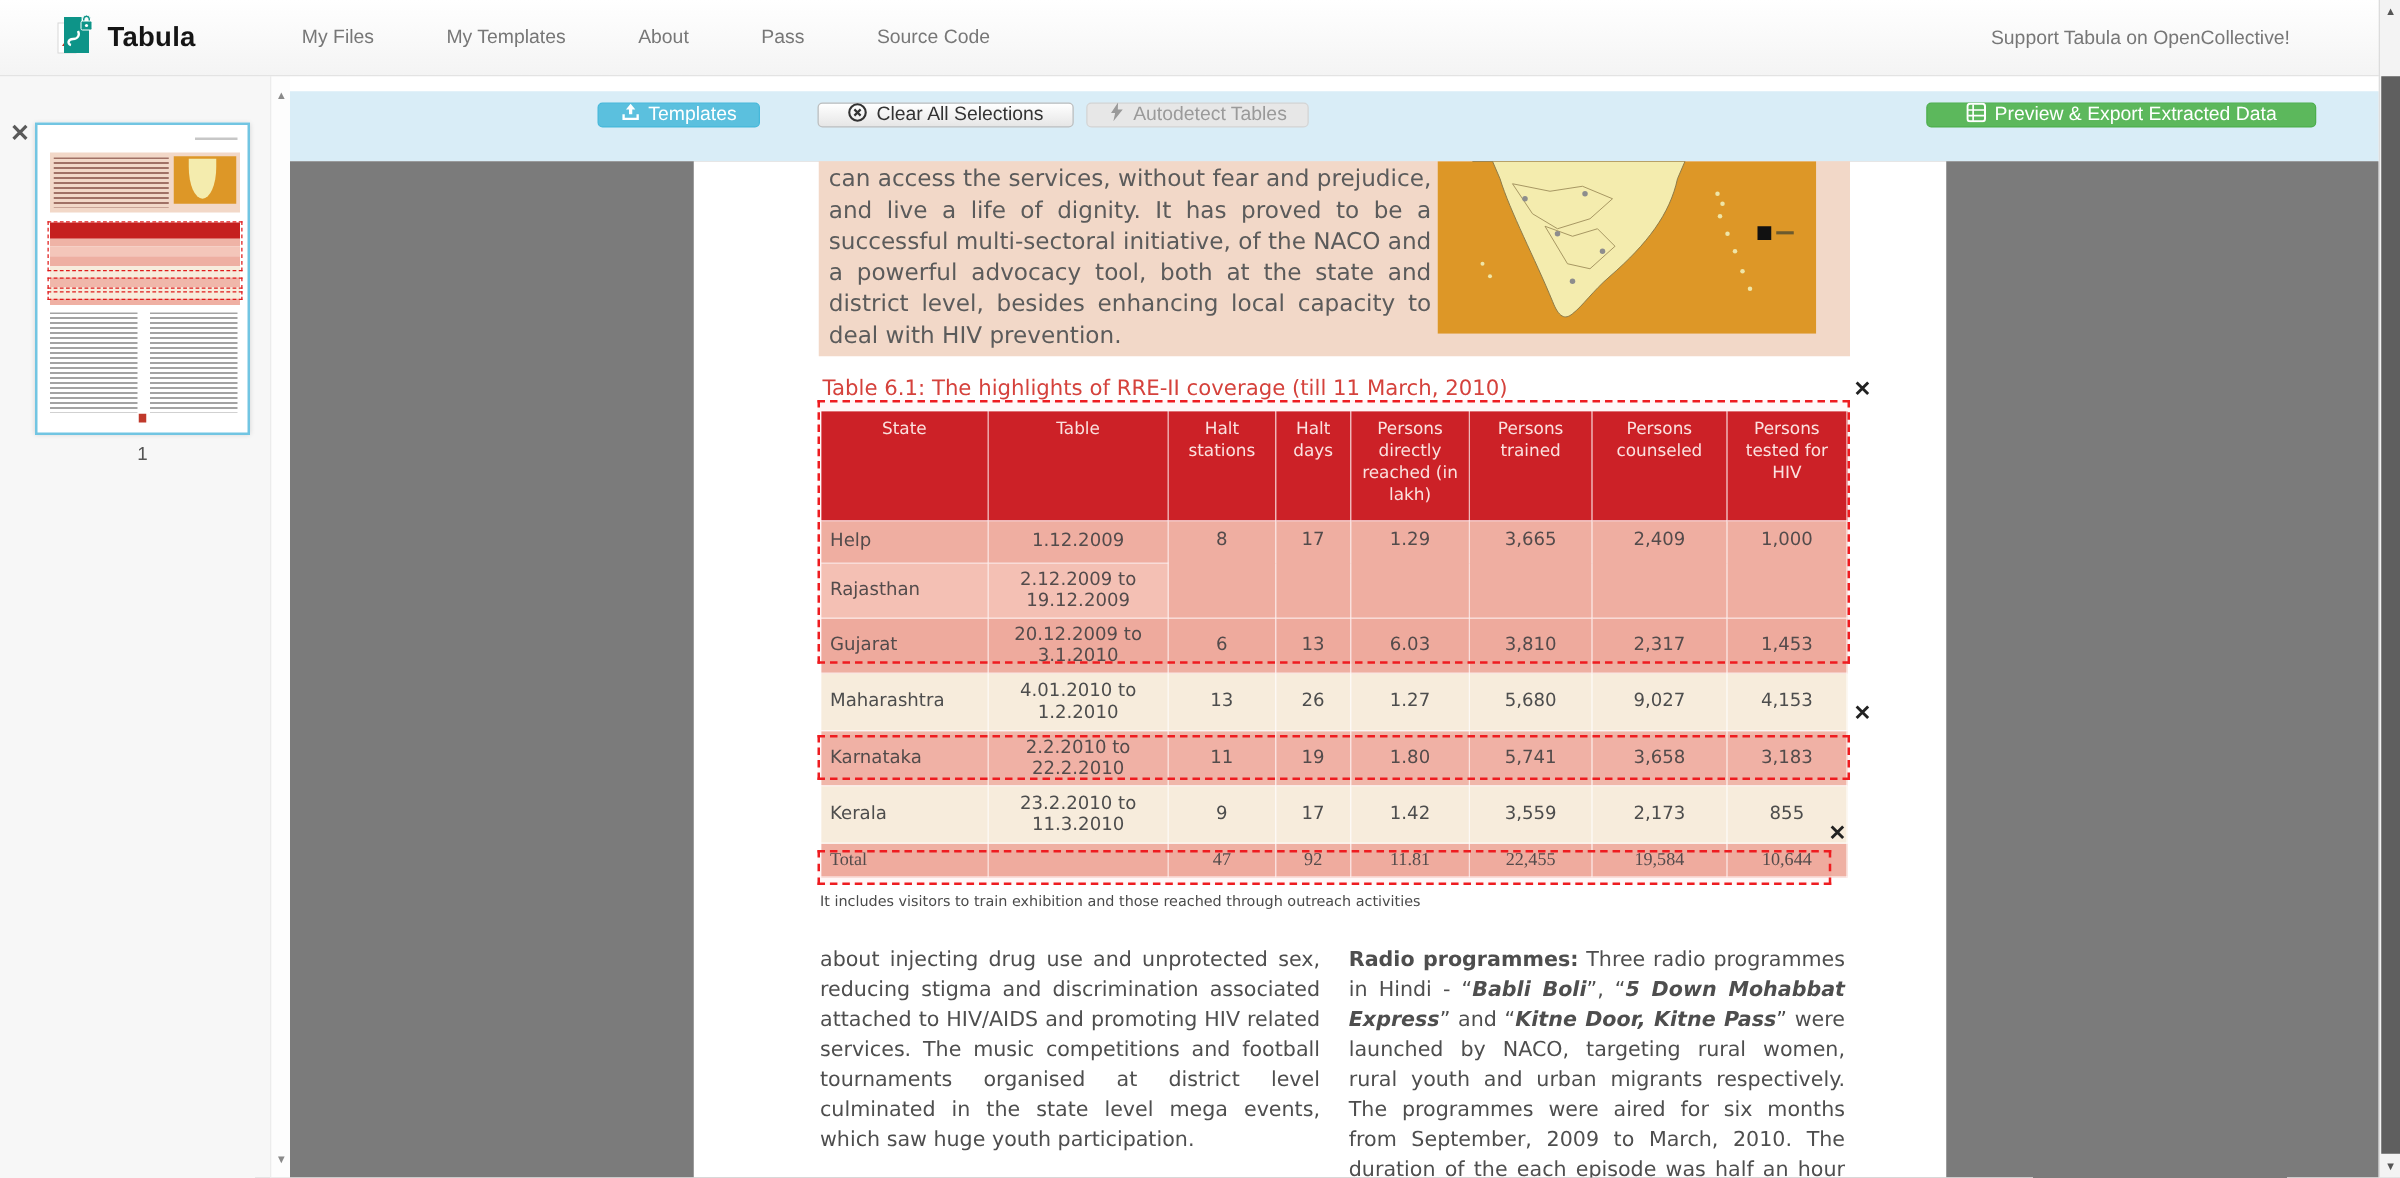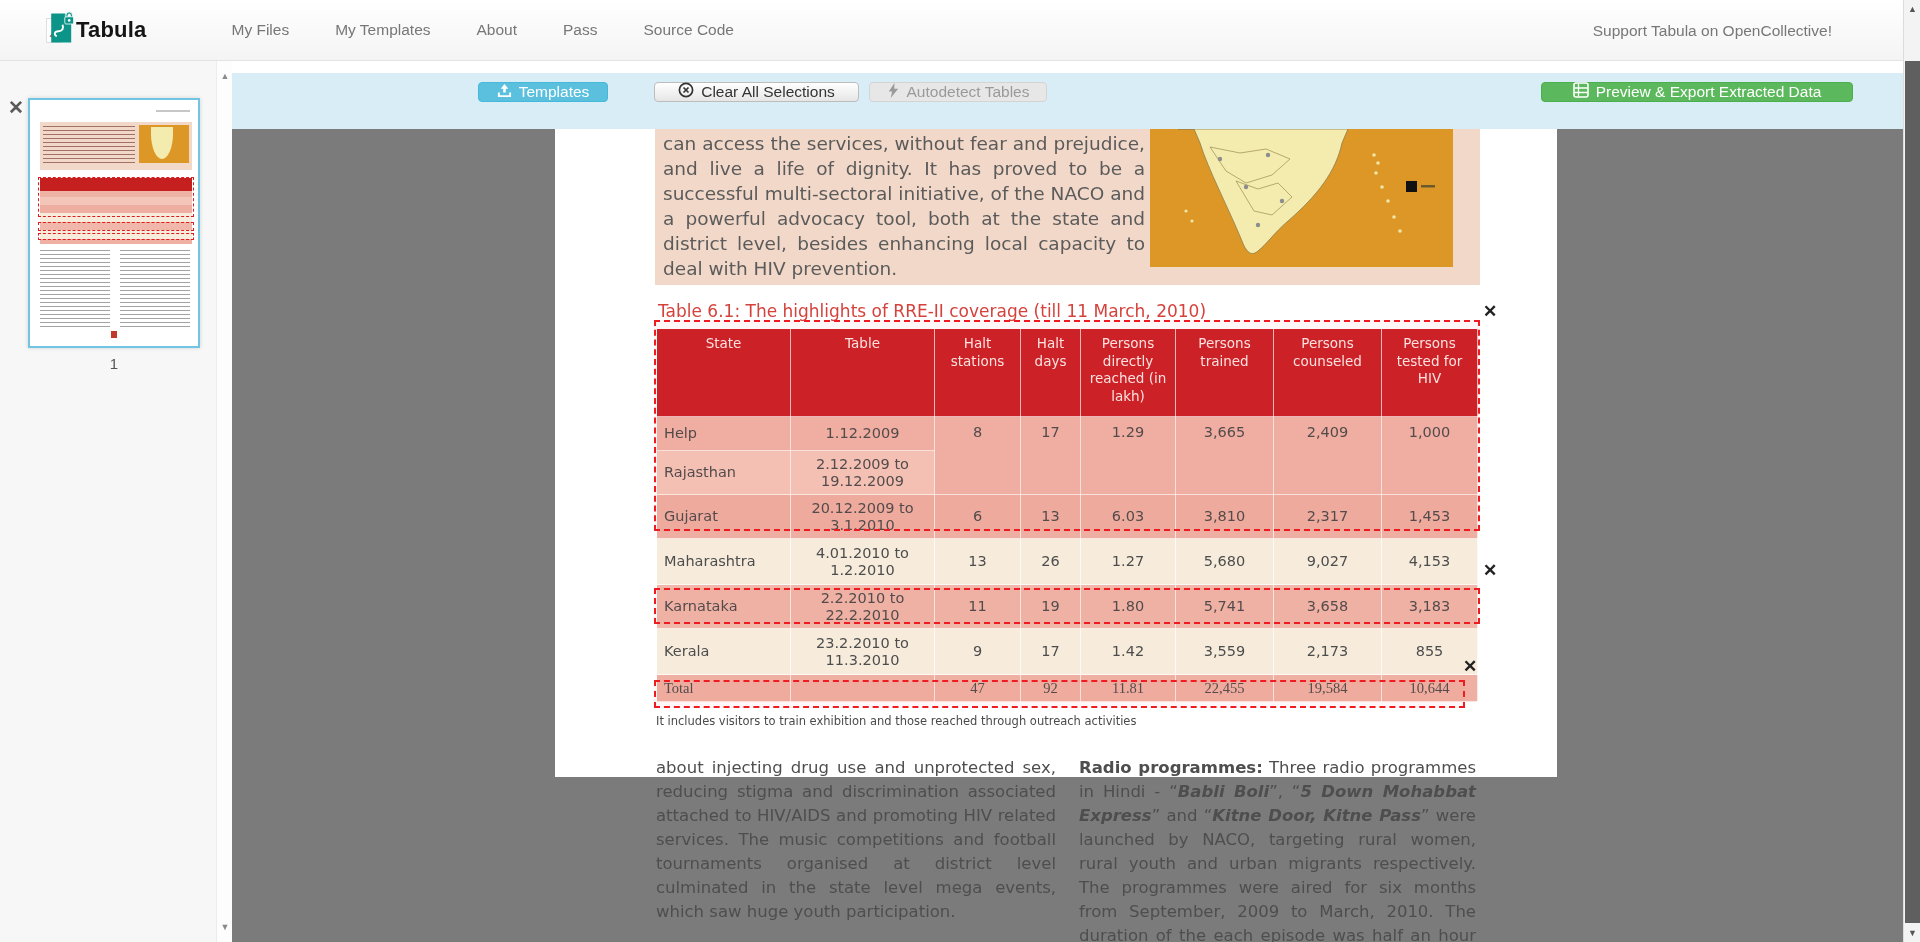--- a/index.html
+++ b/index.html
@@ -4,23 +4,23 @@
 <style>
   * { margin:0; padding:0; box-sizing:border-box; }
   html,body { width:1920px; height:942px; overflow:hidden; background:#fff;
               font-family:"Liberation Sans", sans-serif; }
   .screen { position:relative; width:1920px; height:942px; overflow:hidden; }
 
   
   .navbar { position:absolute; left:0; top:0; width:1920px; height:61px;
             background:linear-gradient(#ffffff,#f4f4f4);
             border-bottom:1px solid #e3e3e3; display:flex; align-items:center; z-index:30;}
-  .brand { display:flex; align-items:center; margin-left:44px; cursor:pointer;}
+  .brand { display:flex; align-items:center; gap:10px; margin-left:44px; cursor:pointer;}
   .brand-text { font-size:22px; font-weight:bold; color:#151515; letter-spacing:0.2px;}
-  .nav-links { display:flex; align-items:flex-end; margin-left:64px; gap:4px;}
+  .nav-links { display:flex; align-items:flex-end; margin-left:64px; gap:16px;}
   .nav-link { color:#777; font-size:15.5px; padding:0 21px; cursor:pointer; white-space:nowrap;}
   .support-link { position:absolute; right:88px; top:0; height:61px; display:flex;
                   align-items:center; color:#777; font-size:15.5px; cursor:pointer;}
 
   
   .content-row { position:absolute; left:0; top:61px; width:1903px; height:881px; }
 
   
   .sidebar { position:absolute; left:0; top:0; width:232px; height:881px; background:#f7f7f7; }
   .sidebar-close { position:absolute; left:8px; top:37px; width:20px; height:20px;
@@ -64,21 +64,21 @@
          cursor:pointer; white-space:nowrap; }
   .btn-templates { left:246px; width:130px; background:#5bc0de; border:1px solid #46b8da; color:#fff;}
   .btn-clear { left:422px; width:205px; background:linear-gradient(#ffffff,#e6e6e6);
                border:1px solid #bdbdbd; color:#333; }
   .btn-autodetect { left:637px; width:178px; background:#e7e7e7; border:1px solid #d4d4d4;
                     color:#9a9a9a; cursor:default; }
   .btn-export { right:50px; width:312px; background:#5cb85c; border:1px solid #4cae4c; color:#fff;}
 
   
   .doc-area { position:absolute; left:0; top:68px; width:1671px; height:813px; background:#7b7b7b; }
-  .pdf-page { position:absolute; left:323px; top:0; width:1002px; height:648px; background:#fff;
+  .pdf-page { position:absolute; left:323px; top:0; width:1002px; height:813px; background:#fff;
               cursor:crosshair; }
   .pdf-font { font-family:"DejaVu Sans", sans-serif; }
 
   .pink-box { position:absolute; left:100px; top:0; width:825px; height:156px; background:#f2d8c8; }
   .pink-par { position:absolute; left:8px; top:2px; width:482px; font-size:18.5px;
               line-height:25px; color:#5b5b5b; text-align:justify; }
   .map { position:absolute; left:495px; top:0; width:303px; height:138px; }
 
   .table-title { position:absolute; left:103px; top:172px; font-size:17px; color:#d5423c; }
 

